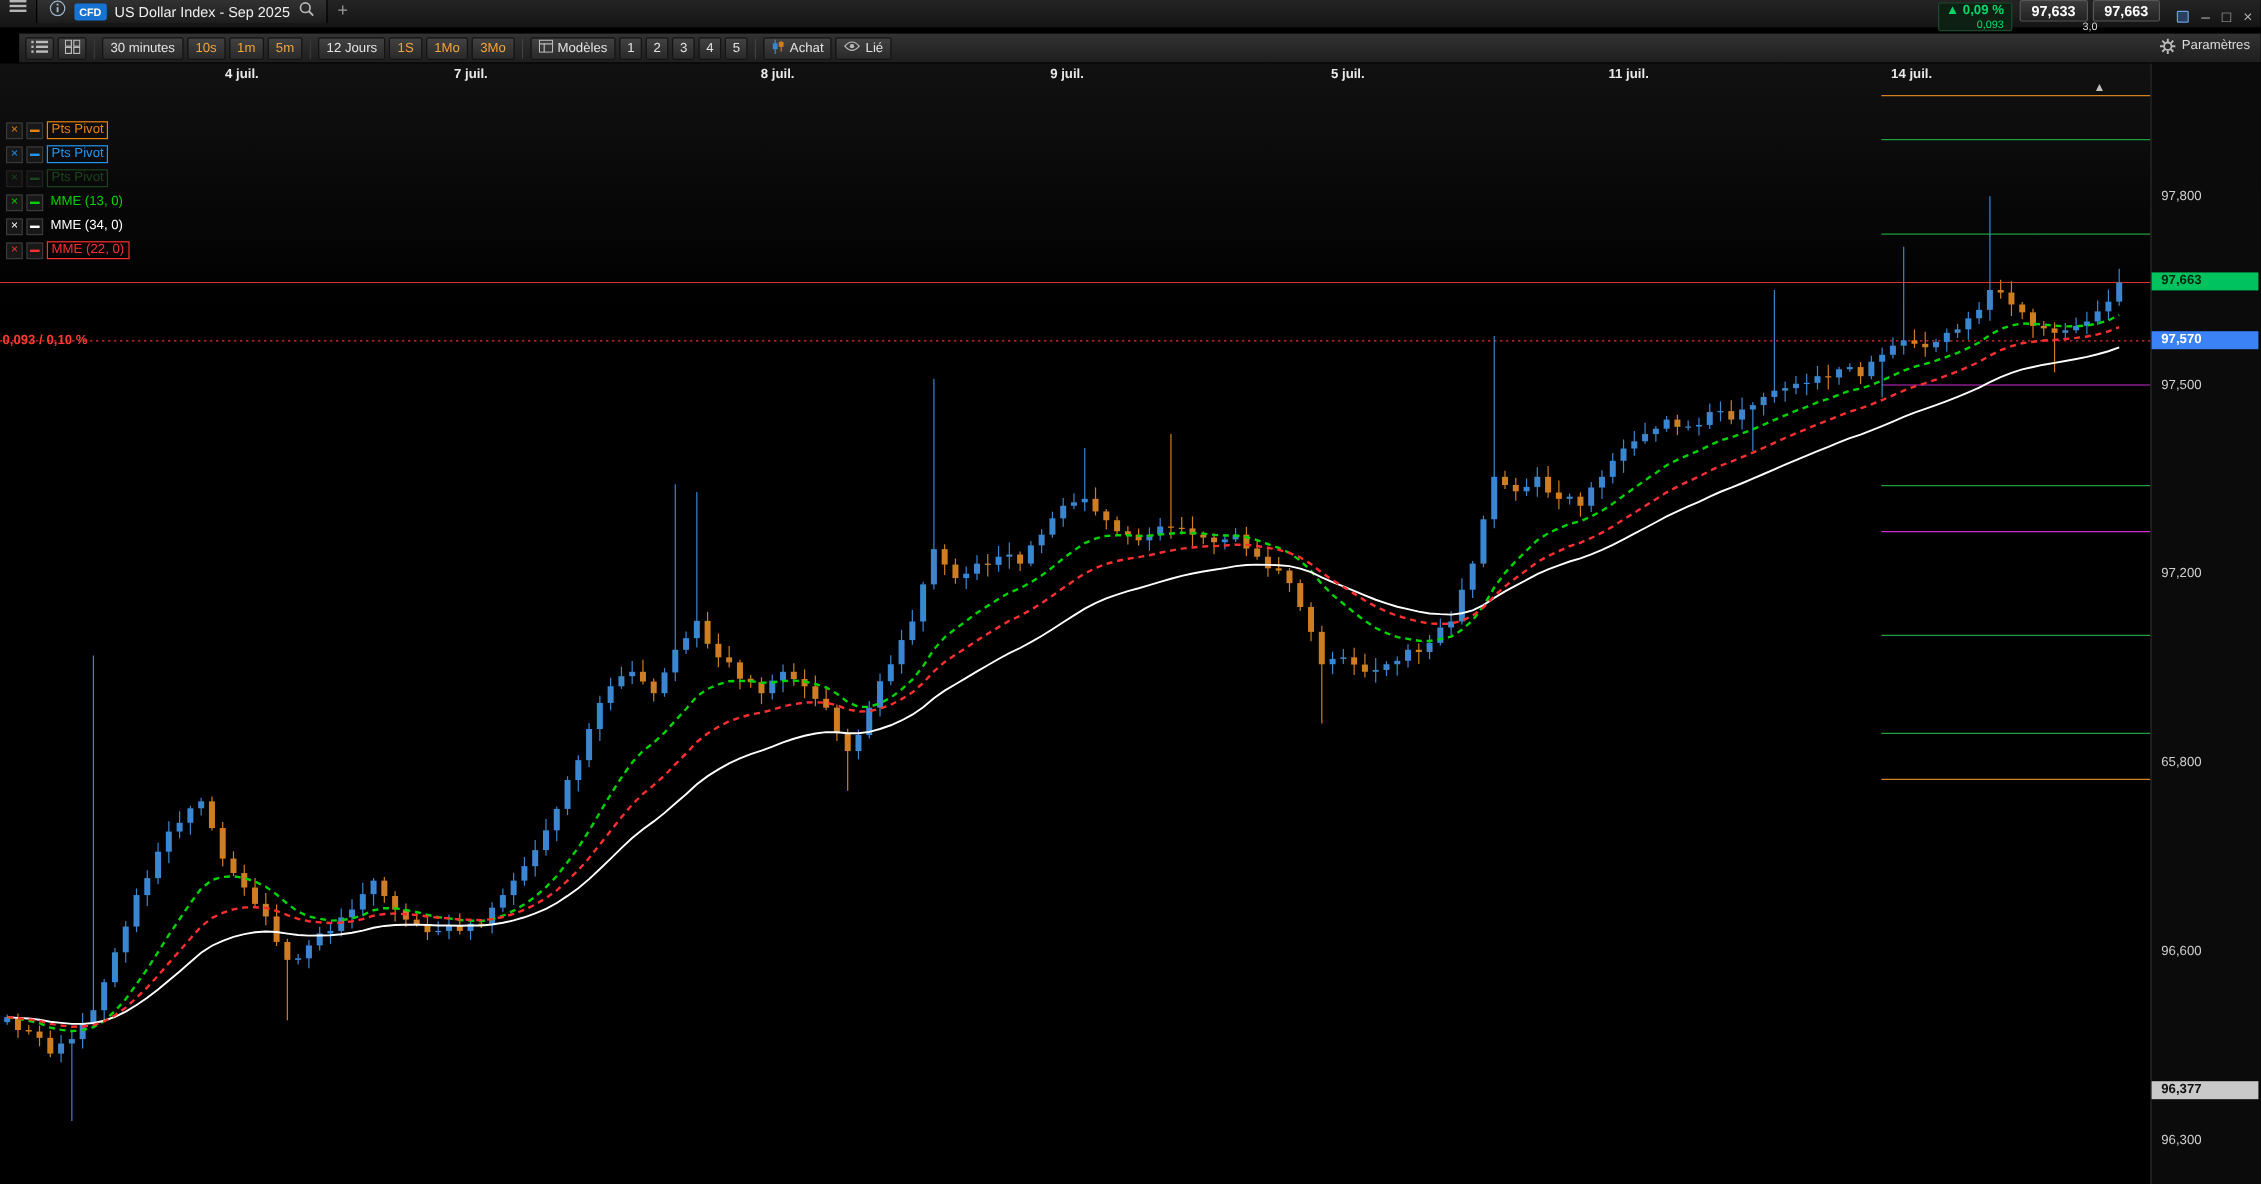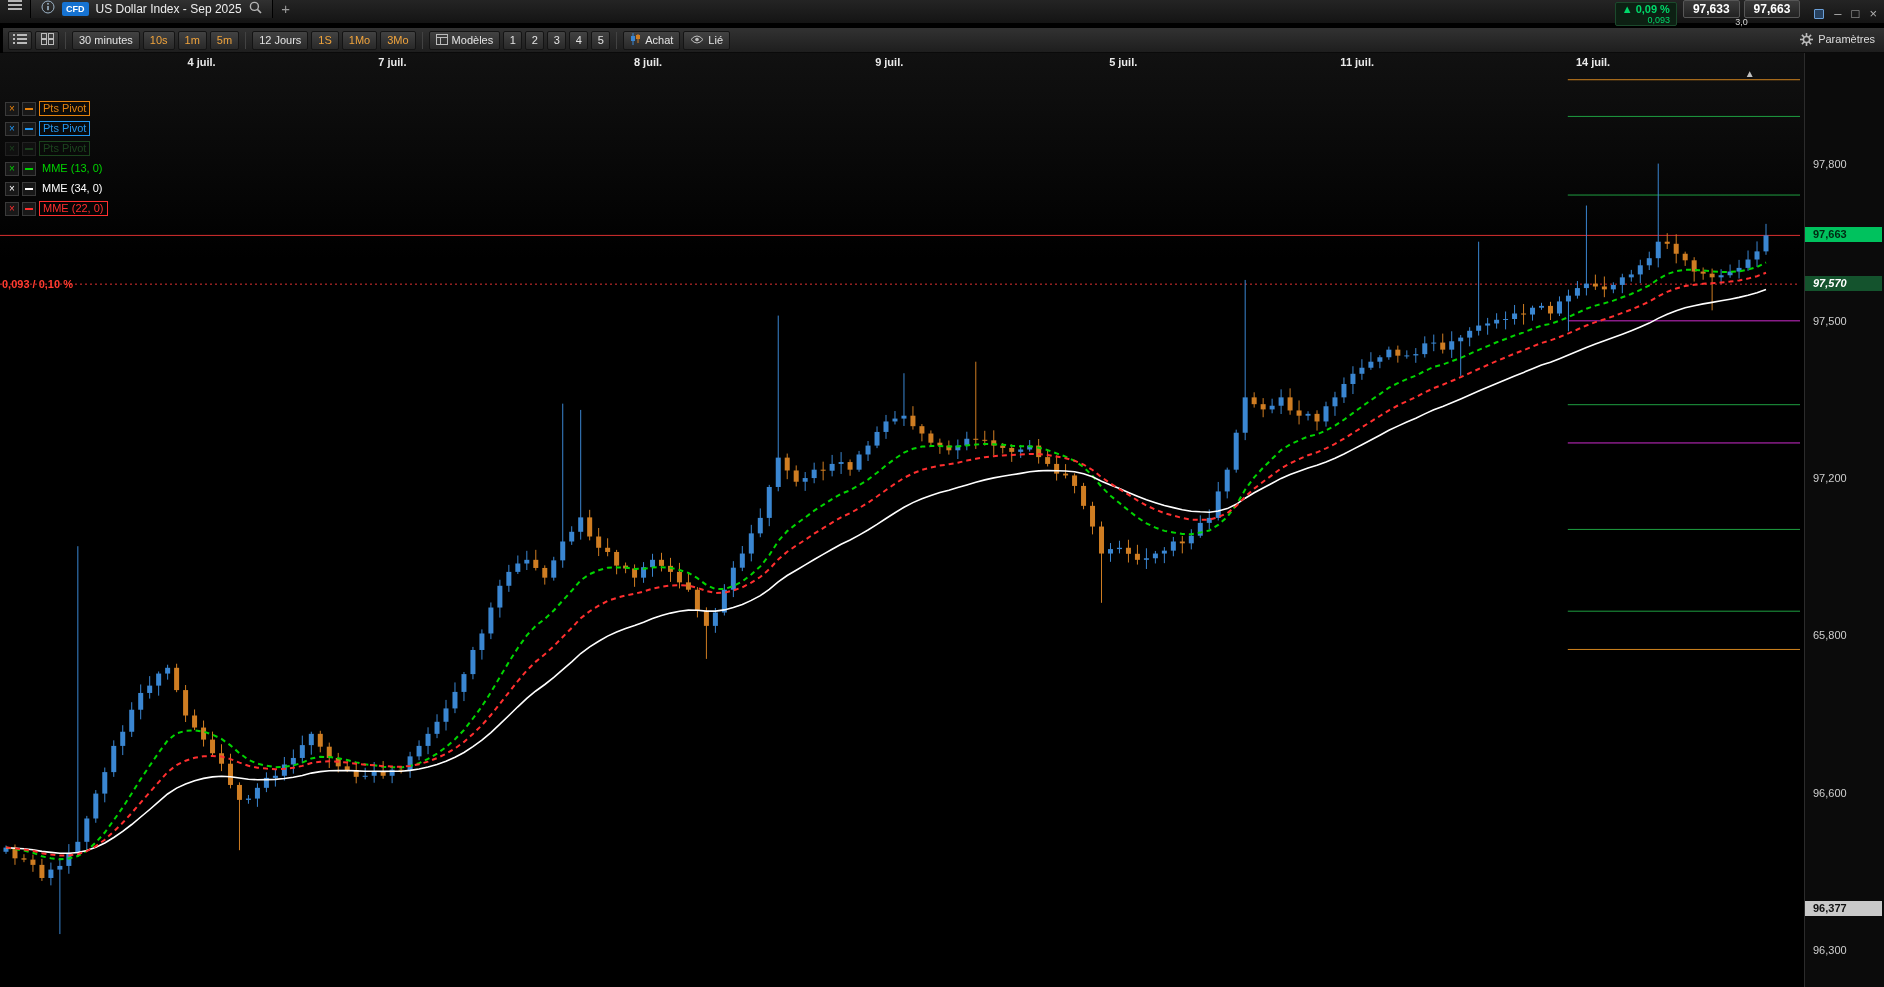--- a/index.html
+++ b/index.html
@@ -25,38 +25,38 @@
   .chg .abs{color:#00d96a;font-size:9px;line-height:10px}
   .quote-grid{display:grid;grid-template-columns:auto auto;column-gap:4px;row-gap:0;align-items:center}
   .qbox{grid-row:1;background:linear-gradient(#3b3b3b,#222);border:1px solid #565656;border-radius:2px;
     color:#fff;font-weight:bold;font-size:12px;padding:1px 9px;cursor:pointer}
   .spread{grid-column:1 / span 2;grid-row:2;text-align:center;color:#d5d5d5;font-size:9px;line-height:9px}
   .win-controls{display:flex;align-items:center;gap:10px;margin-left:8px;color:#b0b0b0;font-size:13px}
   .win-controls span{cursor:pointer;line-height:1}
   .dock{width:10px;height:10px;border:1px solid #6a9fd8;background:#27415f;border-radius:1px}
 
   
-  .toolbar{position:absolute;left:3px;top:28px;right:0;height:25px;
+  .toolbar{position:absolute;left:16px;top:28px;right:0;height:25px;
     background:linear-gradient(#323232,#1e1e1e);border-bottom:1px solid #0a0a0a;
     display:flex;align-items:center;gap:3px;padding:0 5px;color:#ddd}
   .btn{height:19px;display:inline-flex;align-items:center;gap:4px;padding:0 6px;
     background:linear-gradient(#424242,#292929);border:1px solid #141414;border-radius:2px;
     font-size:11px;color:#e3e3e3;cursor:pointer;white-space:nowrap}
   .btn.icon-only{width:24px;justify-content:center;padding:0}
   .btn.orange{color:#f1a43c}
   .btn.num{width:19px;justify-content:center;padding:0}
   .sep{width:1px;height:17px;background:#101010;border-right:1px solid #424242;margin:0 3px}
   .spacer{flex:1}
   .settings{display:flex;gap:5px;font-size:11px;color:#ddd;padding-right:4px;cursor:pointer}
 
   
   .chart{position:absolute;left:0;top:53px;right:0;bottom:0;background:linear-gradient(180deg,#111 0%,#000 22%)}
   .plot{position:absolute;left:0;top:0;bottom:0;width:1800px}
   #chart-svg{position:absolute;inset:0;width:100%;height:100%}
-  .axis{position:absolute;top:0;bottom:0;right:0;width:80px;background:#0b0b0b;border-left:1px solid #2c2c2c}
+  .axis{position:absolute;top:0;bottom:0;right:0;width:92px;background:#0b0b0b;border-left:1px solid #2c2c2c}
   .date-label{position:absolute;top:3px;transform:translateX(-50%);color:#eaeaea;font-size:11px;font-weight:bold;white-space:nowrap}
   .axis-tick{position:absolute;left:0;right:0;padding-left:8px;color:#cfcfcf;font-size:11px}
   .axis-badge{position:absolute;left:0;right:2px;padding-left:8px;font-size:11px;font-weight:bold;height:15px;line-height:15px}
   .legend{position:absolute;left:5px;top:48px;display:flex;flex-direction:column;gap:5px}
   .legend-row{display:flex;align-items:center;gap:3px;height:15px}
   .lg-btn{width:14px;height:14px;background:#181818;border:1px solid #3a3a3a;display:flex;
     align-items:center;justify-content:center;font-size:10px;line-height:1;cursor:pointer;color:#999}
   .lg-swatch i{display:block;width:8px;height:2px;background:#999}
   .lg-label{font-size:11px;padding:0 3px;line-height:13px;cursor:pointer}
   .left-label{position:absolute;left:2px;color:#ff3b30;font-size:11px;font-weight:bold;white-space:nowrap}
@@ -668,17 +668,17 @@
         <div class="date-label" style="left: 1593px;">14 juil.</div>
       </div>
     <div class="axis" id="axis">
         <div class="axis-tick" style="top: 104.591px;">97,800</div>
         <div class="axis-tick" style="top: 261.831px;">97,500</div>
         <div class="axis-tick" style="top: 419.07px;">97,200</div>
         <div class="axis-tick" style="top: 576.309px;">65,800</div>
         <div class="axis-tick" style="top: 733.548px;">96,600</div>
         <div class="axis-tick" style="top: 890.787px;">96,300</div>
         <div class="axis-badge" style="top: 174.397px; background: rgb(0, 194, 94); color: rgb(0, 41, 18);">97,663</div>
-        <div class="axis-badge" style="top: 223.141px; background: #14532d; color: rgb(255, 255, 255); font-style: italic;">97,570</div>
+        <div class="axis-badge" style="top: 223.141px; background: #3b82f6; color: rgb(255, 255, 255);">97,570</div>
         <div class="axis-badge" style="top: 848.429px; background: rgb(201, 201, 201); color: rgb(16, 16, 16);">96,377</div>
       </div>
   </div>
 </div>
 
 </body></html>

